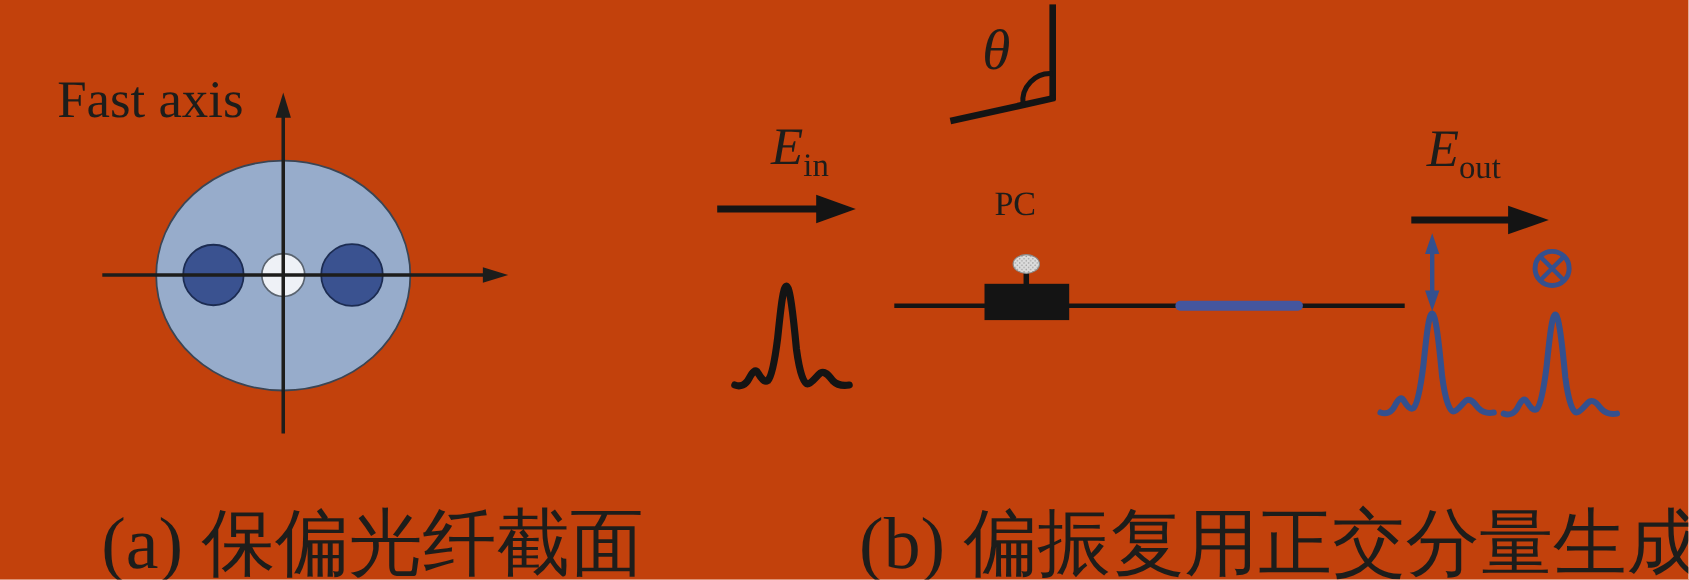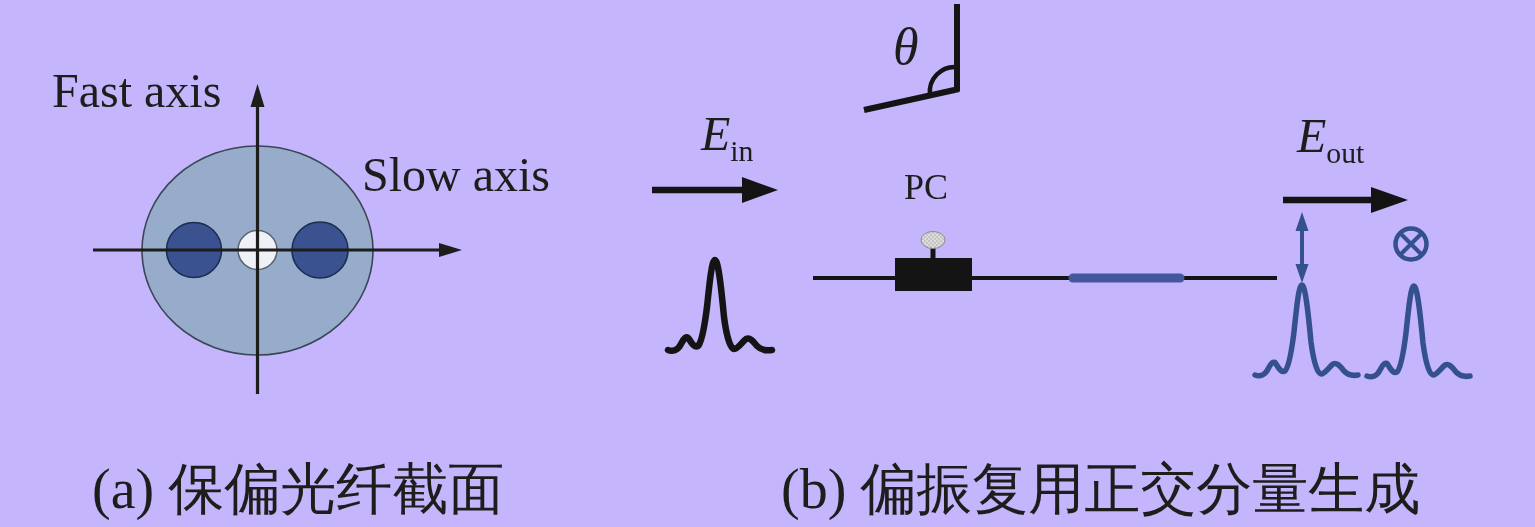--- a/index.html
+++ b/index.html
@@ -1,40 +1,40 @@
 <!DOCTYPE html>
 <html><head>
 <meta charset="utf-8">
 <style>
   html,body{margin:0;padding:0;background:#ffffff;}
   .stage{
     position:relative;
     width:1535px;height:527px;
-    background:#c4b5fd;
+    background:#c2410c;
     overflow:hidden;
     font-family:"Liberation Serif","DejaVu Serif",serif;
   }
   .stage svg{position:absolute;left:0;top:0;}
   .lbl{
     position:absolute;
     color:#1d1d1b;
     font-size:48px;
     line-height:1;
     white-space:nowrap;
     font-family:"Liberation Serif","DejaVu Serif",serif;
   }
   .it{font-style:italic;}
   .lbl sub{
     font-size:0.62em;
     font-style:normal;
     line-height:0;
   }
-  .caption{font-size:56px;}
+  .caption{font-size:67px;}
   .theta{font-size:52px;}
-  .small47{font-size:36px;}
+  .small47{font-size:31px;}
 </style>
 </head>
 <body>
 
 <div class="stage">
 
   <svg width="1535" height="527" viewBox="0 0 1535 527">
 
     <defs>
       <pattern id="knobdots" width="4" height="4" patternUnits="userSpaceOnUse">
@@ -120,21 +120,20 @@
              C 1314,365 1318,374 1321,374
              C 1325,374 1329,367 1333,364
              C 1337,362 1340,366 1344,371
              C 1348,375 1353,376 1358,375" stroke="#34508e"></path>
 
     <use href="#pol-pulse" x="112" y="1"></use>
   </svg>
 
   <div class="lbl" style="left:52px;top:67px;">Fast axis</div>
 
-  <div class="lbl" style="left:362px;top:151px;">Slow axis</div>
 
   <div class="lbl theta it" style="left:893px;top:21px;">θ</div>
 
   <div class="lbl" style="left:681px;top:110px;margin-left:20px;"><span class="it">E</span><sub>in</sub></div>
 
   <div class="lbl small47" style="left:904px;top:169px;">PC</div>
 
 
   <div class="lbl" style="left:1297px;top:112px;"><span class="it">E</span><sub>out</sub></div>
 

